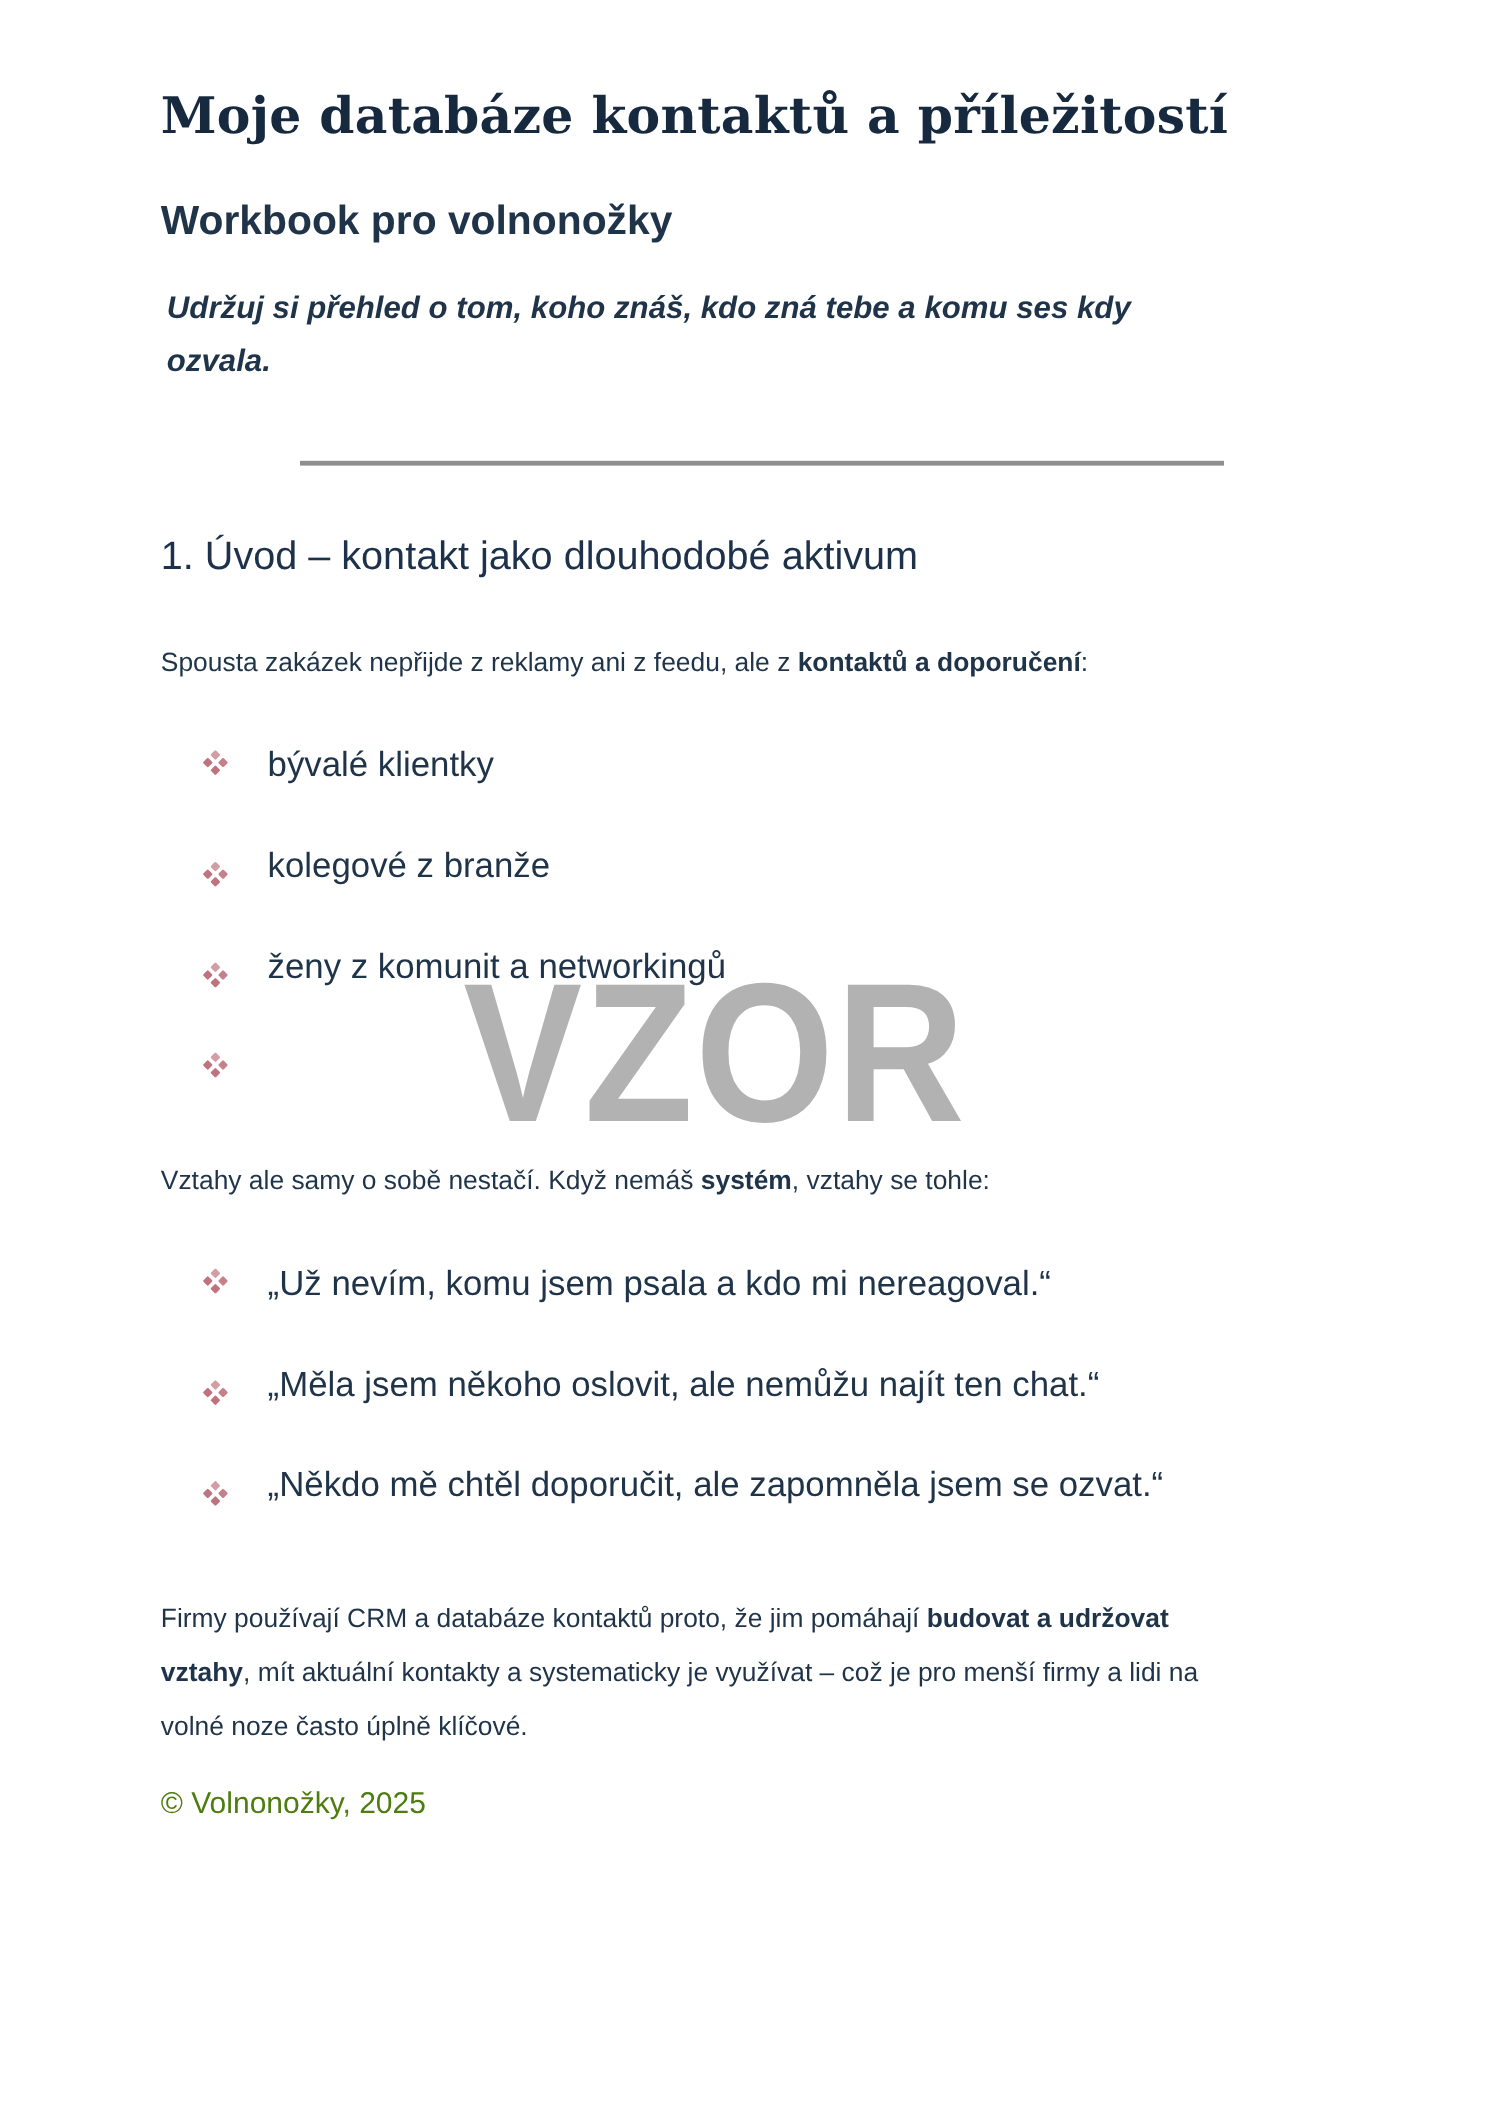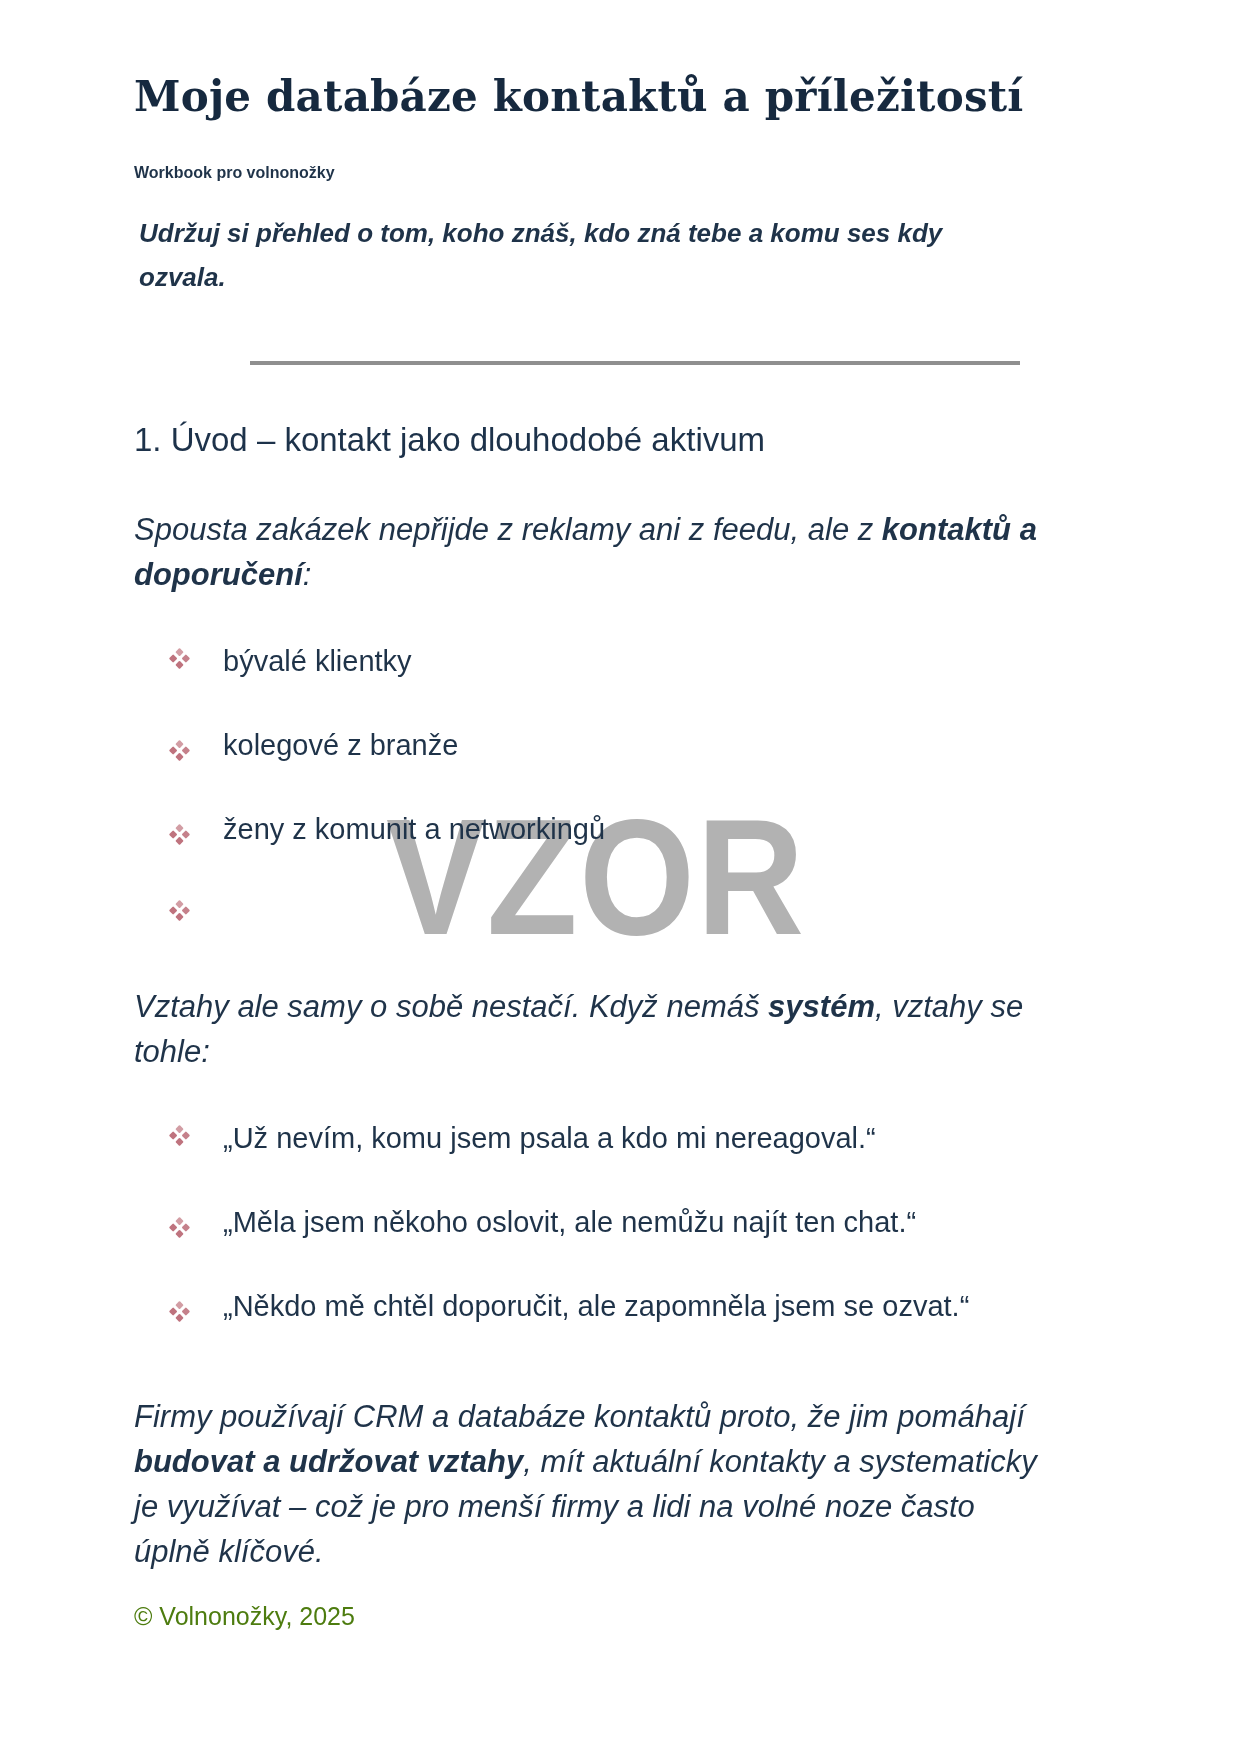--- a/index.html
+++ b/index.html
@@ -42,21 +42,21 @@
     font-family: "DejaVu Serif", "Liberation Serif", serif;
     font-weight: 700;
     font-size: 42px;
     line-height: 1.15;
     color: #16293f;
     letter-spacing: 0.2px;
   }
   .doc-subtitle {
     margin: 42px 0 0 0;
     font-weight: 700;
-    font-size: 16px;
+    font-size: 34px;
     line-height: 1.25;
     color: #1f3349;
   }
   .doc-lede {
     margin: 28px 0 0 0;
     max-width: 830px;
     padding-left: 5px;
     font-style: italic;
     font-weight: 700;
     font-size: 26px;
@@ -72,24 +72,23 @@
   .section-heading {
     margin: 54px 0 0 0;
     font-weight: 400;
     font-size: 33px;
     line-height: 1.25;
     color: #1d324a;
   }
   .body-par {
     margin: 46px 0 0 0;
     max-width: 915px;
-    font-size: 31px;
+    font-size: 22px;
     line-height: 45px;
     font-weight: 400;
-    font-style: italic;
   }
   .body-par b { font-weight: 700; }
   ul.bullet-list {
     list-style: none;
     margin: 42px 0 0 0;
     padding: 0 0 0 38px;
   }
   ul.bullet-list li {
     display: flex;
     align-items: flex-start;

